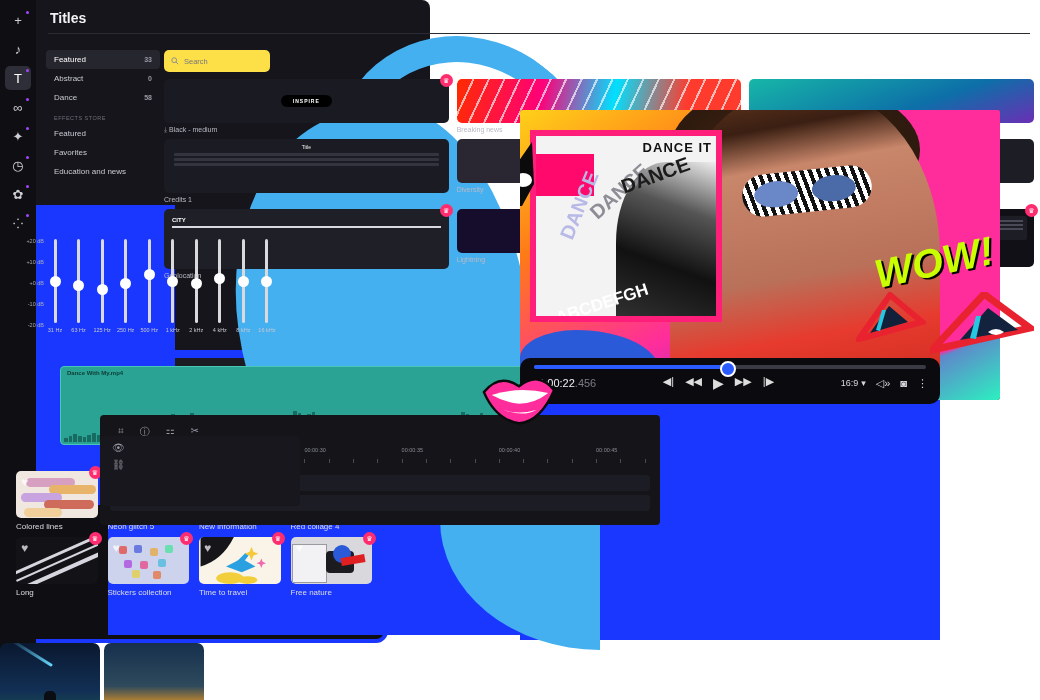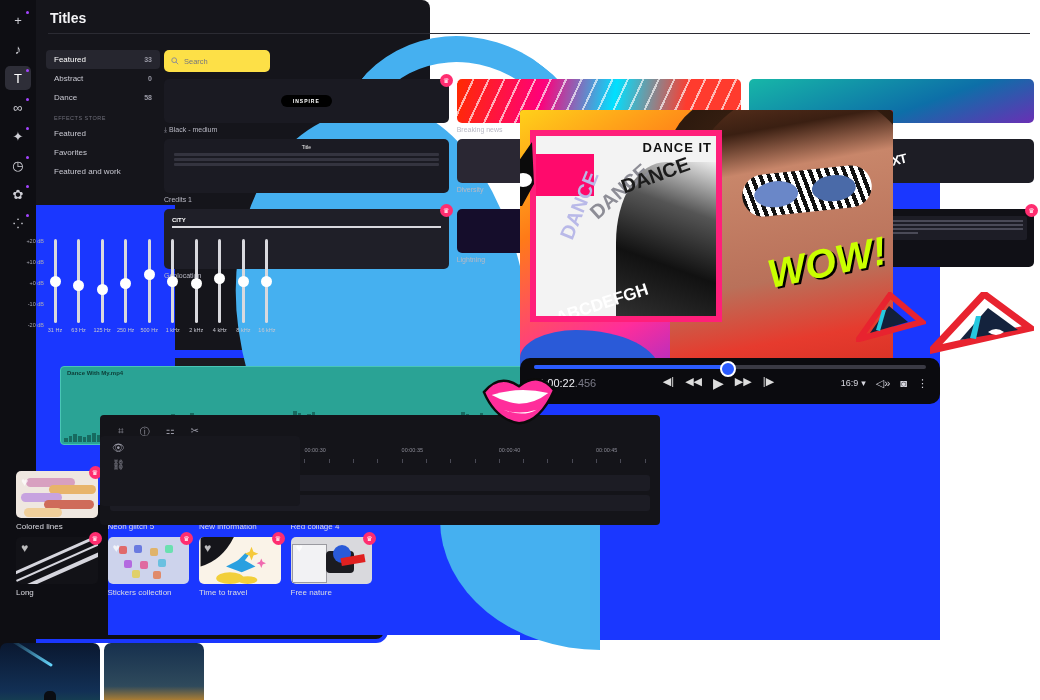--- a/index.html
+++ b/index.html
@@ -143,21 +143,21 @@
     border:4px solid #1a37ff;border-radius:14px;z-index:32;}
   .ap-in{display:flex;height:100%;align-items:stretch;}
   .ap-handle{width:4px;background:#3c7f74;border-radius:3px;margin:10px 0 10px 8px;}
   .ap-ctl{width:44px;display:flex;flex-direction:column;align-items:center;justify-content:center;gap:14px;color:#e8e8ee;font-size:13px;}
   .ap-clip{flex:1;margin:8px 10px 8px 0;background:#2aa395;border-radius:4px;overflow:hidden;position:relative;border:1px solid #49c6b6;}
   .ap-clip .nm{color:#0d3c36;font-size:6px;font-weight:bold;padding:3px 0 0 6px;}
   .ap-wave{position:absolute;left:3px;right:3px;bottom:2px;height:56px;display:flex;align-items:flex-end;gap:1px;}
   .ap-wave i{flex:1;background:#176b60;display:block;}
 
   
-  #preview{left:520px;top:110px;width:373px;height:290px;z-index:26;background:#7f1d1d;
+  #preview{left:520px;top:110px;width:480px;height:290px;z-index:26;background:#7f1d1d;
     border-radius:3px;overflow:hidden;text-align:right;}
   .pv-art{position:absolute;inset:0;background:
      radial-gradient(circle at 78% 30%,#ff2d9b 0%,#ff2d9b 38%,transparent 39%),
      linear-gradient(150deg,#ffd11a 0%,#ff7a18 26%,#ff2d9b 55%,#8a2fd4 75%,#2cf0c0 100%);}
   .pv-person{position:absolute;left:150px;top:-20px;width:270px;height:300px;
      background:linear-gradient(170deg,#6b3a22 0%,#3a1f12 16%,#c8866a 28%,#b9715a 60%,#e63b2e 78%,#cf2a1f 100%);
      border-radius:45% 45% 8% 8%/55% 55% 6% 6%;}
   .pv-hair{position:absolute;left:150px;top:-30px;width:250px;height:140px;
      background:radial-gradient(ellipse at 50% 60%,#4a2a18 0%,#2e1a0e 70%);border-radius:50%;}
   .pv-glass{position:absolute;left:222px;top:60px;width:130px;height:42px;
@@ -355,21 +355,21 @@
             <span class="cnt">58</span>
           </div>
           <div class="tp-sec">EFFECTS STORE</div>
           <div class="tp-row">
               <span>Featured</span>
             </div>
           <div class="tp-row">
               <span>Favorites</span>
             </div>
           <div class="tp-row">
-              <span>Featured and work</span>
+              <span>Education and news</span>
             </div>
         </div>
 
         <div class="tp-right">
           <div class="tp-search">
             <svg width="8" height="8" viewBox="0 0 10 10">
               <circle cx="4" cy="4" r="3" fill="none" stroke="#8b8b95" stroke-width="1.2"></circle>
               <line x1="6.2" y1="6.2" x2="9" y2="9" stroke="#8b8b95" stroke-width="1.2"></line>
             </svg>
             <span class="ph">Search</span>

